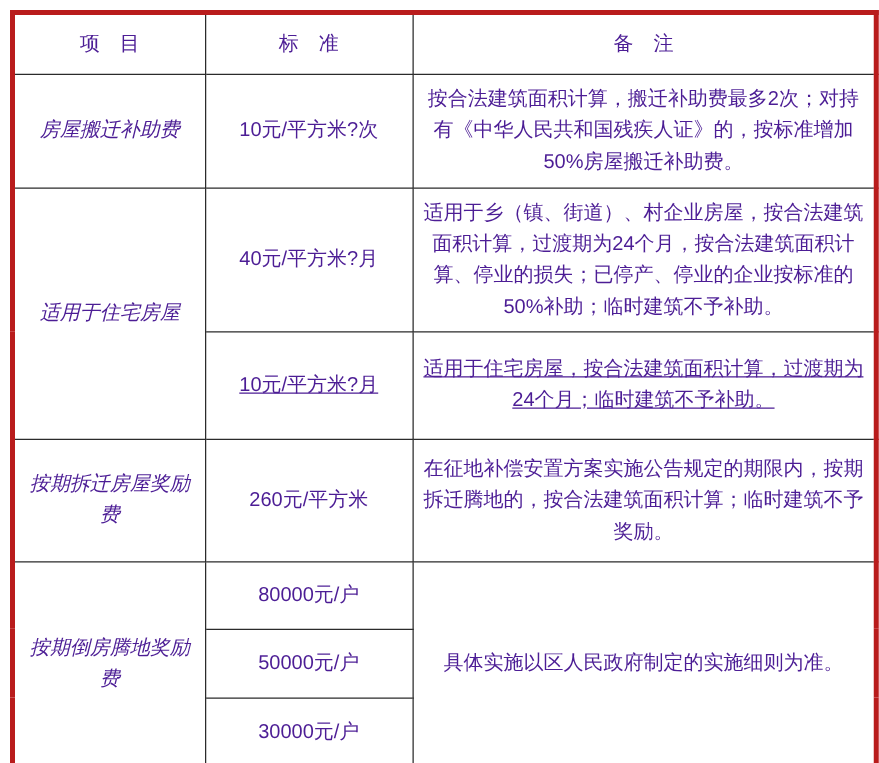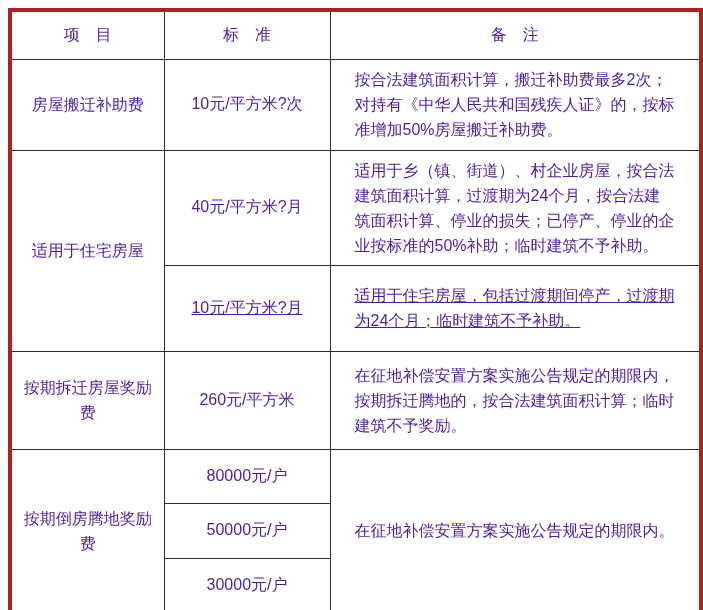--- a/index.html
+++ b/index.html
@@ -35,29 +35,30 @@
   }
   table.comp-table th {
     font-weight: normal;
     text-align: center;
     padding: 0 4px;
   }
   td.c-item {
     text-align: center;
     padding: 0 7px;
     line-height: 25px;
+    font-style: italic;
   }
   td.c-std {
     text-align: center;
     padding: 16px 4px;
     white-space: nowrap;
   }
   td.c-remark {
-    text-align: left;
-    padding: 6px 24px;
+    text-align: center;
+    padding: 6px 8px;
     line-height: 25px;
   }
   tr.r-head  { height: 49px; }
   tr.r-1     { height: 91px; }
   tr.r-2a    { height: 115px; }
   tr.r-2b    { height: 86px; text-decoration: underline; }
   tr.r-3     { height: 98px; }
   tr.r-4a    { height: 53px; }
   tr.r-4b    { height: 55px; }
   tr.r-4c    { height: 48px; }
@@ -86,33 +87,33 @@
       </tr>
 
       <tr class="r-2a">
         <td class="c-item" rowspan="2"><span>适用于住宅房屋</span></td>
         <td class="c-std"><span>40元/平方米?月</span></td>
         <td class="c-remark"><span>适用于乡（镇、街道）、村企业房屋，按合法建筑面积计算，过渡期为24个月，按合法建筑面积计算、停业的损失；已停产、停业的企业按标准的50%补助；临时建筑不予补助。</span></td>
       </tr>
 
       <tr class="r-2b">
         <td class="c-std"><span>10元/平方米?月</span></td>
-        <td class="c-remark"><span>适用于住宅房屋，包括过渡期间停产，过渡期为24个月；临时建筑不予补助。</span></td>
+        <td class="c-remark"><span>适用于住宅房屋，按合法建筑面积计算，过渡期为24个月；临时建筑不予补助。</span></td>
       </tr>
 
       <tr class="r-3">
         <td class="c-item"><span>按期拆迁房屋奖励费</span></td>
         <td class="c-std"><span>260元/平方米</span></td>
         <td class="c-remark"><span>在征地补偿安置方案实施公告规定的期限内，按期拆迁腾地的，按合法建筑面积计算；临时建筑不予奖励。</span></td>
       </tr>
 
       <tr class="r-4a">
         <td class="c-item" rowspan="3"><span>按期倒房腾地奖励费</span></td>
         <td class="c-std"><span>80000元/户</span></td>
-        <td class="c-remark" rowspan="3"><span>在征地补偿安置方案实施公告规定的期限内。</span></td>
+        <td class="c-remark" rowspan="3"><span>具体实施以区人民政府制定的实施细则为准。</span></td>
       </tr>
 
       <tr class="r-4b">
         <td class="c-std"><span>50000元/户</span></td>
       </tr>
 
       <tr class="r-4c">
         <td class="c-std"><span>30000元/户</span></td>
       </tr>
     </tbody>

